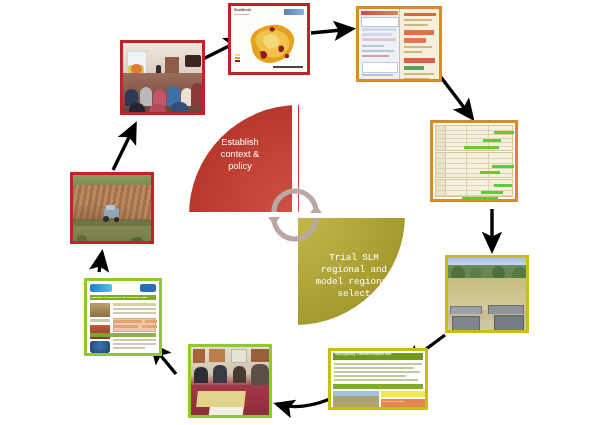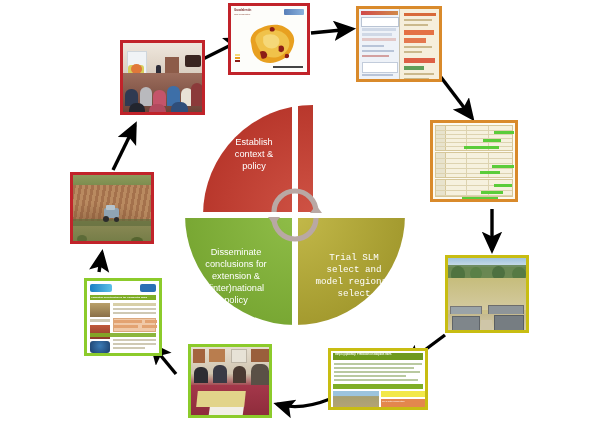--- a/index.html
+++ b/index.html
@@ -15,21 +15,21 @@
   
   .wheel{position:absolute;left:185px;top:105px;width:220px;height:220px;}
   .quad{
     position:absolute;width:110px;height:110px;
     box-sizing:border-box;
     display:flex;align-items:center;justify-content:center;
     color:#ffffff;text-align:center;
     font-size:9.2px;line-height:1.32;
     padding:4px;
   }
-  .q-tl{left:18px;top:0;border-radius:110px 0 0 0;background:
+  .q-tl{left:4px;top:0;border-radius:110px 0 0 0;background:
      radial-gradient(circle at 100% 100%, #cf5345 0%, #b43227 85%);}
   .q-tr{left:110px;top:0;border-radius:0 110px 0 0;background:
      radial-gradient(circle at 0% 100%, #c78b4e 0%, #ab6a2e 85%);}
   .q-bl{left:0;top:110px;border-radius:0 0 0 110px;background:
      radial-gradient(circle at 100% 0%, #8fbd48 0%, #74a32f 85%);}
   .q-br{left:110px;top:110px;border-radius:0 0 110px 0;background:
      radial-gradient(circle at 0% 0%, #c3b94a 0%, #9d9429 85%);}
   .q-tl .qtxt{transform:translate(-4px,-6px);}
   .q-tr .qtxt{transform:translate(4px,-6px);}
   .q-bl .qtxt{transform:translate(-4px,6px);}
@@ -79,34 +79,25 @@
 
     <div class="quad q-tl">
       <div class="qtxt">
         <div>Establish</div>
         <div>context &amp;</div>
         <div>policy</div>
       </div>
     </div>
 
 
-    <div class="quad q-bl">
-      <div class="qtxt">
-        <div>Disseminate</div>
-        <div>conclusions for</div>
-        <div>extension &amp;</div>
-        <div>(inter)national</div>
-        <div>policy</div>
-      </div>
-    </div>
 
     <div class="quad q-br">
       <div class="qtxt">
         <div>Trial SLM</div>
-        <div>select and</div>
+        <div>regional and</div>
         <div>model regional</div>
         <div>select</div>
       </div>
     </div>
 
     <div class="wheel-gap-v"></div>
     <div class="wheel-gap-h"></div>
 
     <svg class="center-arrows" viewBox="0 0 70 70">
       <g fill="none" stroke="#b9a8a4" stroke-width="5.2" stroke-linecap="butt">

